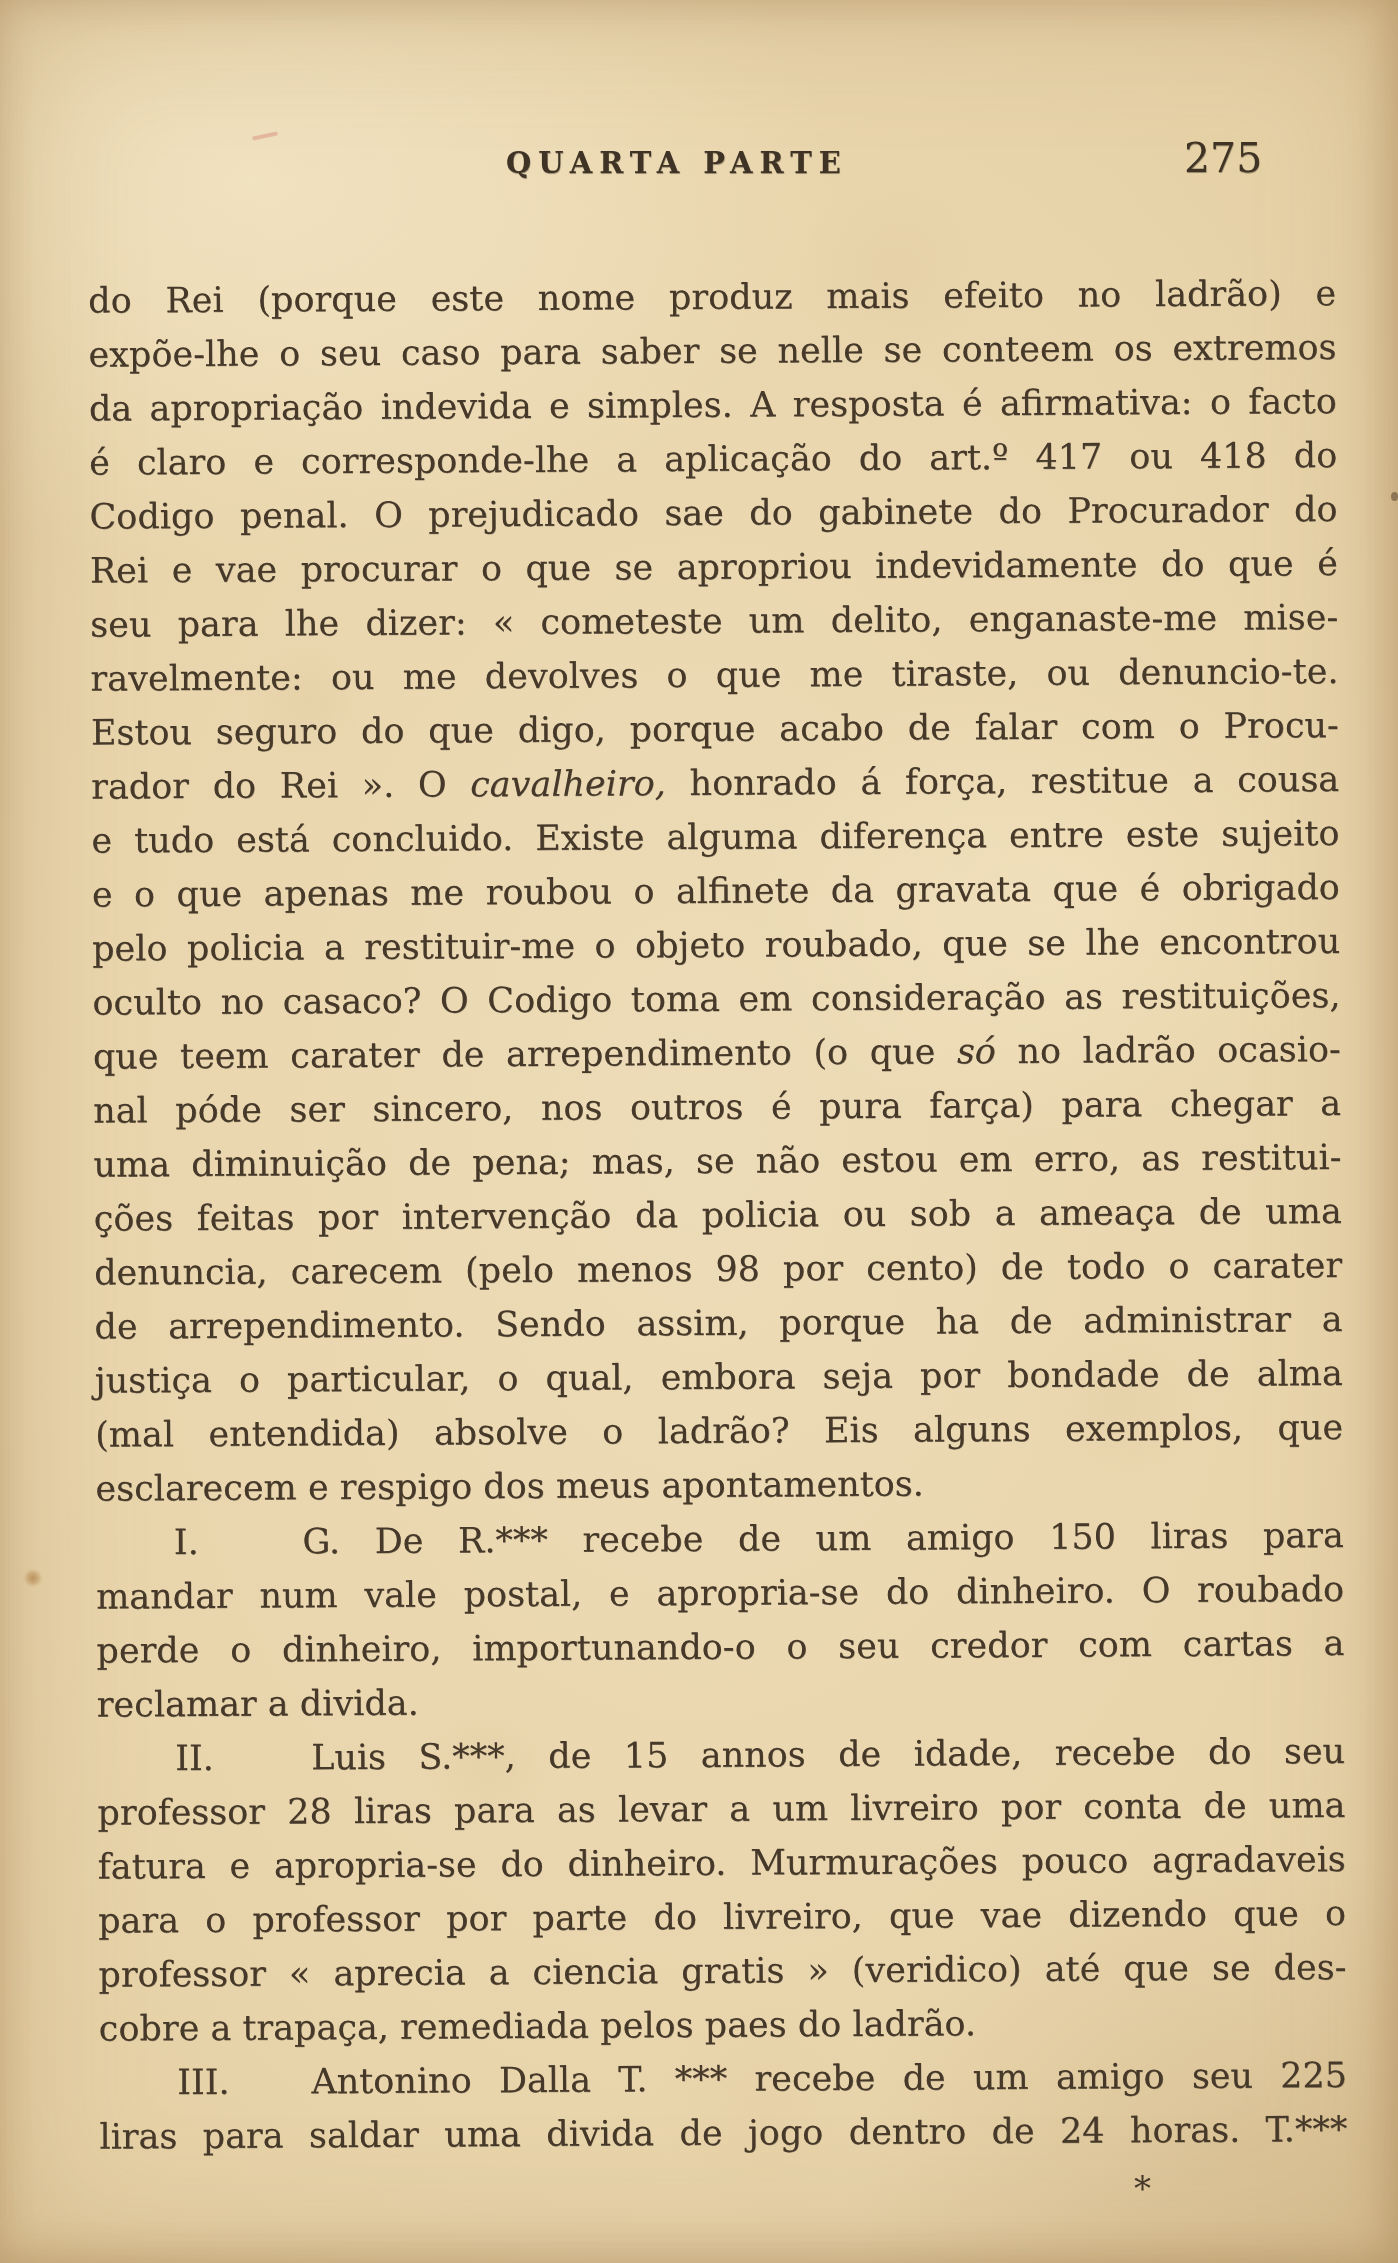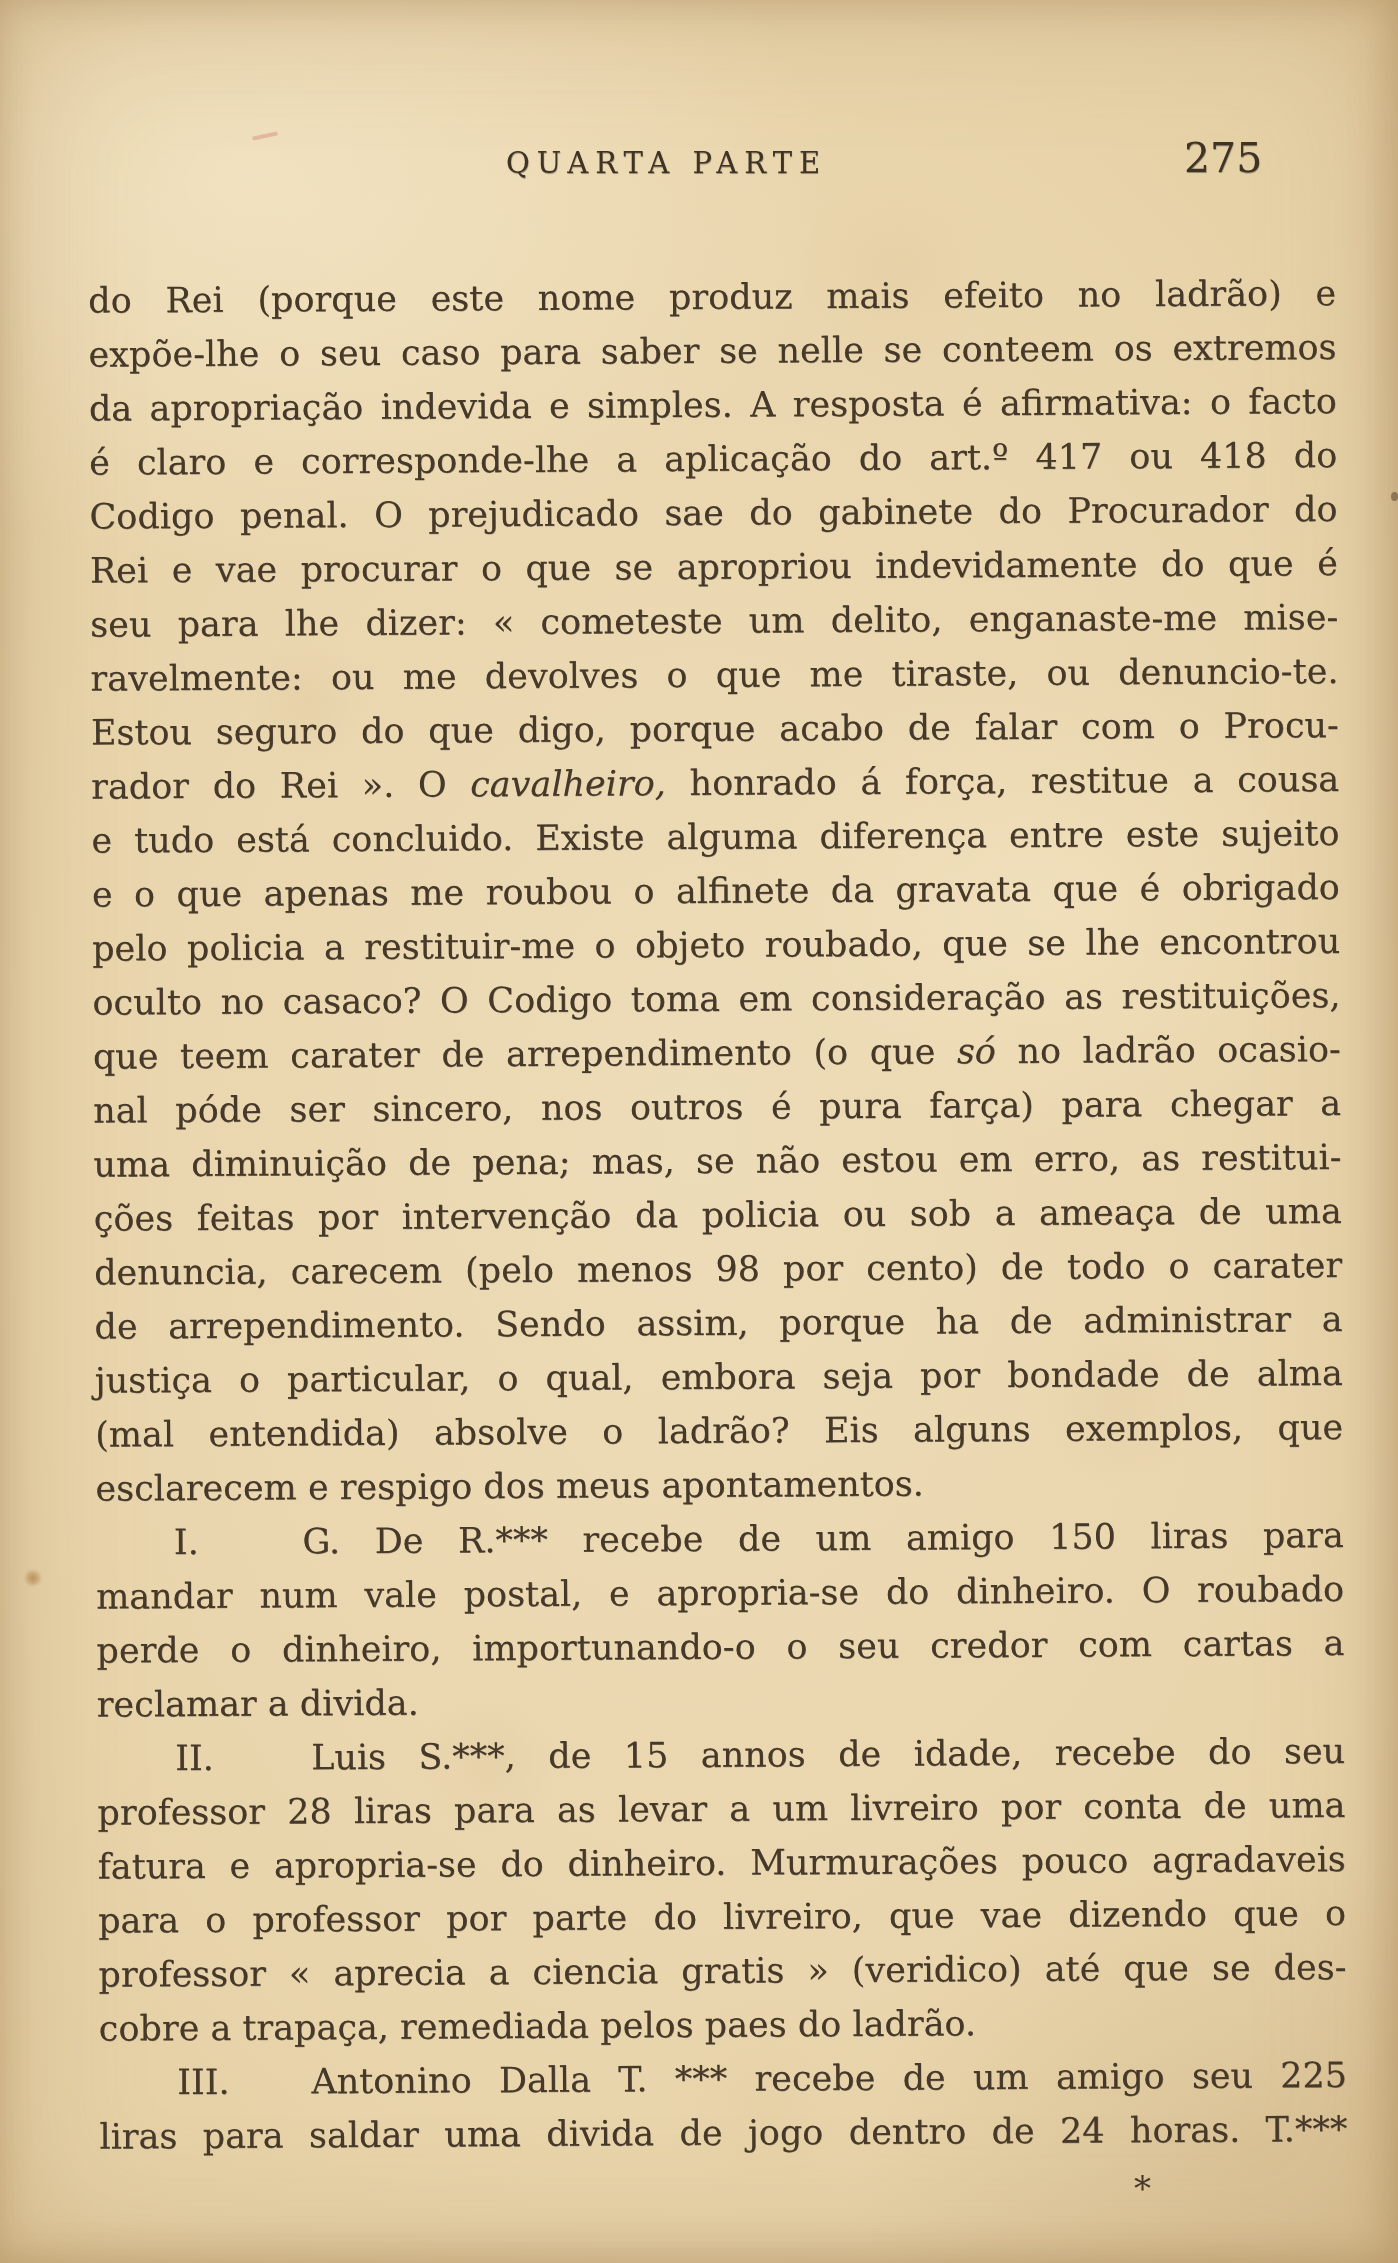--- a/index.html
+++ b/index.html
@@ -32,21 +32,21 @@
       radial-gradient(circle 140px at 64% 12%, rgba(200,170,120,0.10), rgba(200,170,120,0) 70%),
       radial-gradient(circle 120px at 80% 62%, rgba(198,166,116,0.10), rgba(198,166,116,0) 70%),
       radial-gradient(circle 100px at 35% 78%, rgba(198,166,116,0.10), rgba(198,166,116,0) 70%),
       radial-gradient(circle 160px at 55% 93%, rgba(198,166,116,0.08), rgba(198,166,116,0) 70%);
   }
   .running-title {
     position: absolute;
     left: 506px;
     top: 146px;
     font-size: 29px;
-    font-weight: normal;
+    font-weight: bold;
     letter-spacing: 7px;
     color: #3e3324;
     text-shadow: 0.4px 0.6px 0.7px rgba(55,44,30,0.45);
   }
   .page-number {
     position: absolute;
     left: 1184px;
     top: 134px;
     font-size: 41px;
     color: #3e3324;

